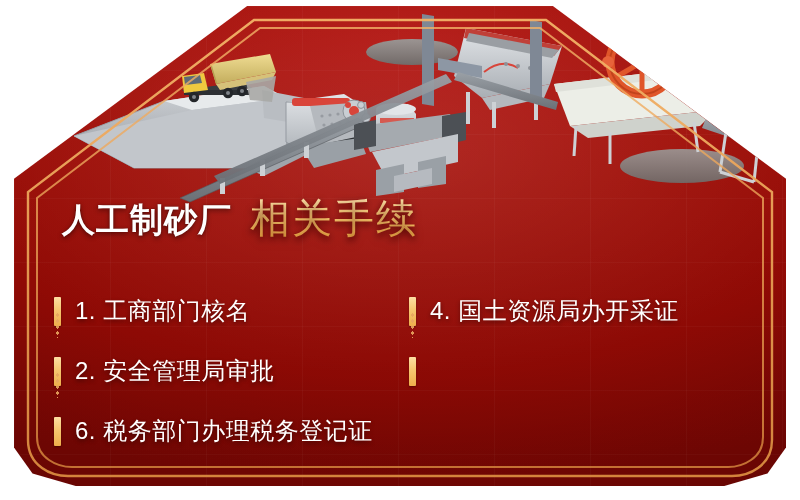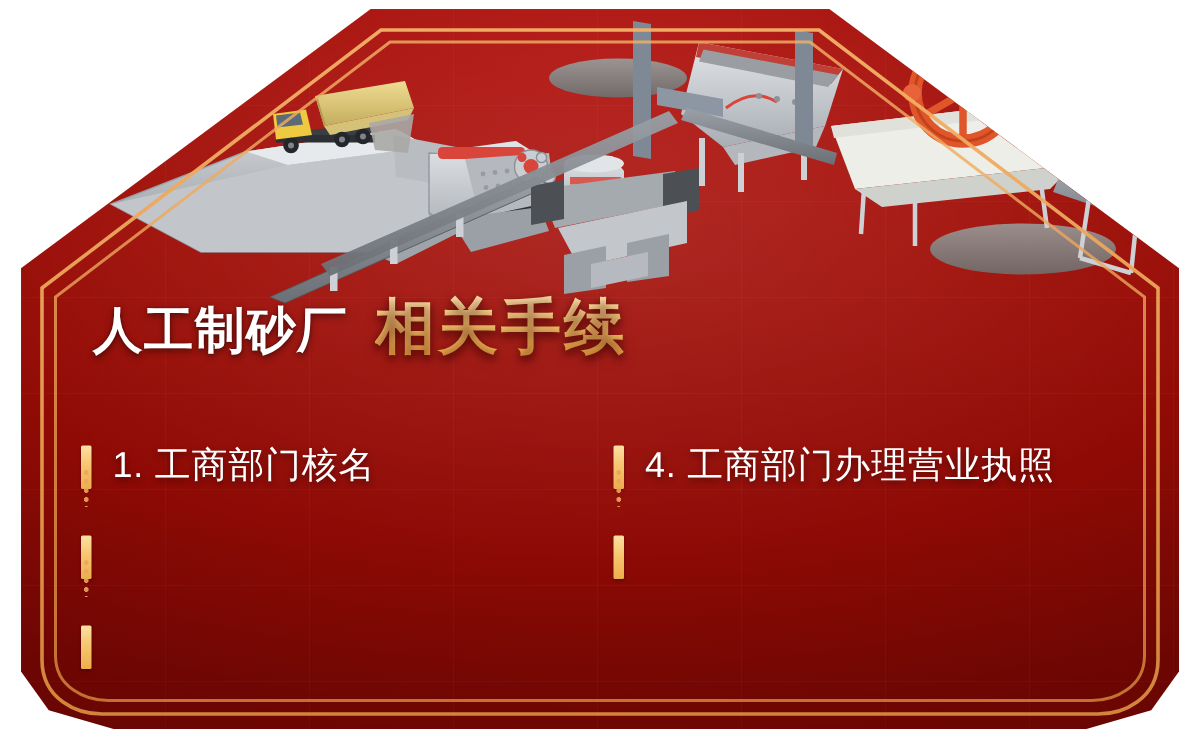--- a/index.html
+++ b/index.html
@@ -66,21 +66,21 @@
   
   .title-row{
     position:absolute;left:62px;top:196px;display:flex;align-items:flex-end;gap:18px;
   }
   .title-main{
     font-size:33px;font-weight:bold;color:#ffffff;letter-spacing:1px;
     line-height:40px;
     text-shadow:0 2px 5px rgba(0,0,0,.45), 0 0 2px rgba(0,0,0,.35);
   }
   .title-accent{
-    font-size:40px;font-weight:bold;letter-spacing:2px;line-height:44px;
+    font-size:40px;font-weight:normal;letter-spacing:2px;line-height:44px;
     color:#fbd28a;
     background:linear-gradient(180deg,#fde3b0 0%,#f9c96f 48%,#e9a33f 100%);
     -webkit-background-clip:text;background-clip:text;
     -webkit-text-fill-color:transparent;
     text-shadow:0 3px 6px rgba(60,0,0,.45);
     filter:drop-shadow(0 2px 3px rgba(70,8,0,.55));
   }
 
   
   .list{
@@ -340,34 +340,42 @@
         <span>1.</span>
         <span>工商部门核名</span>
       </span>
     </div>
 
     <div class="cell">
       <span class="bar"></span>
       <span class="dots"></span>
       <span class="item-text">
         <span>4.</span>
-        <span>工商部门办理营业执照</span>
+        <span>国土资源局办开采证</span>
       </span>
     </div>
 
     <div class="cell">
       <span class="bar"></span>
       <span class="dots"></span>
+      <span class="item-text">
+        <span>2.</span>
+        <span>安全管理局审批</span>
+      </span>
     </div>
 
 
     <div class="cell no-dots">
       <span class="bar"></span>
 
     </div>
 
     <div class="cell no-dots">
       <span class="bar"></span>
 
+      <span class="item-text">
+        <span>6.</span>
+        <span>税务部门办理税务登记证</span>
+      </span>
     </div>
 
   </div>
 </div>
 
 </body></html>

